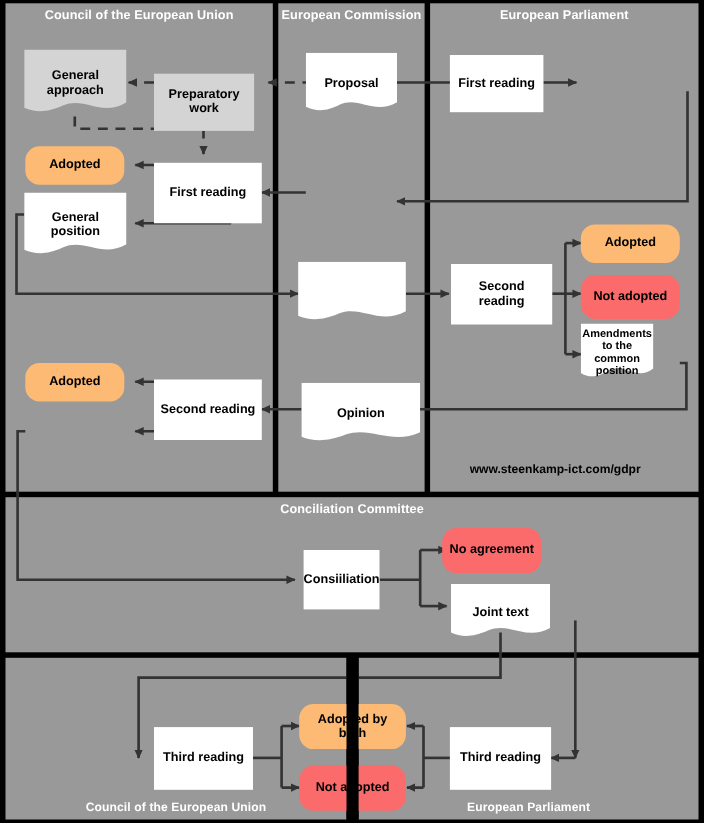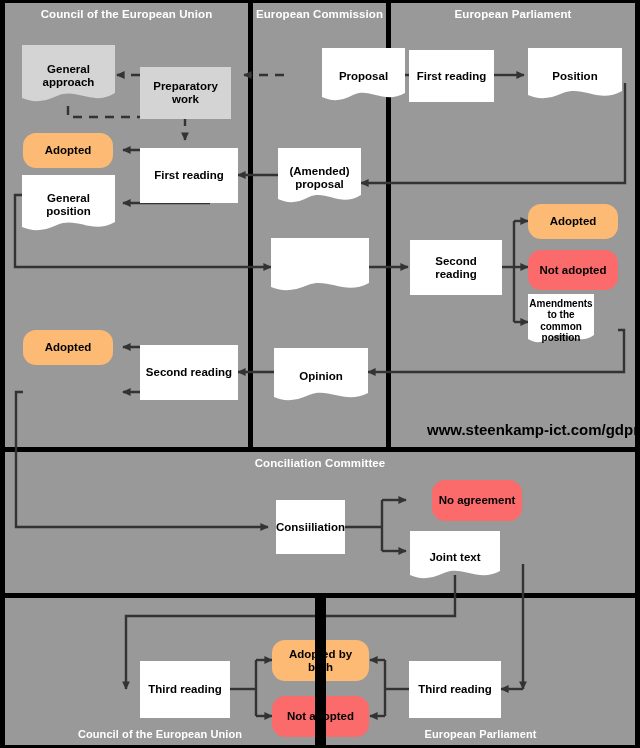--- a/index.html
+++ b/index.html
@@ -29,21 +29,21 @@
   .pill.green{background:#fdba74;}
   .pill.red{background:#fb6b6b;}
   .pill.white{background:#ffffff;}
   
   .doc{background:transparent;}
   .doc .docbg{position:absolute;left:0;top:0;width:100%;height:100%;z-index:1;}
   .doc span{z-index:3;}
 
   svg.wires{position:absolute;left:0;top:0;width:640px;height:748px;z-index:4;overflow:visible;}
   .wm{
-    position:absolute;font-size:15px;font-weight:bold;color:#000;
+    position:absolute;font-size:11px;font-weight:bold;color:#000;
     white-space:nowrap;z-index:7;
   }
 </style>
 </head>
 <body>
 
 <div id="root">
 
   <div class="panel" style="left:5px;top:3px;width:243px;height:444px;"></div>
   <div class="panel" style="left:253px;top:3px;width:133px;height:444px;"></div>
@@ -160,57 +160,45 @@
 
   <div class="node pill green" style="left:23px;top:330px;width:90px;height:35px;">
     <span>Adopted</span>
   </div>
 
 
   <div class="node rect" style="left:140px;top:345px;width:98px;height:55px;">
     <span>Second reading</span>
   </div>
 
-  <div class="node doc" style="left:278px;top:48px;width:83px;height:57px;margin-left:44px;">
+  <div class="node doc" style="left:278px;top:48px;width:83px;height:57px;">
     <svg class="docbg" viewBox="0 0 83 57" preserveAspectRatio="none">
       <path d="M0,0 H83 V45 C62,57 48,39 31,47 C18,54 9,53 0,49 Z" fill="#ffffff"></path>
     </svg>
     <span>Proposal</span>
   </div>
 
-  <div class="node doc" style="left:278px;top:148px;width:83px;height:60px;">
-    <svg class="docbg" viewBox="0 0 83 60" preserveAspectRatio="none">
-      <path d="M0,0 H83 V47 C62,60 48,41 31,49 C18,56 9,55 0,51 Z" fill="#ffffff"></path>
-    </svg>
-    <span>(Amended) proposal</span>
-  </div>
 
   <div class="node doc" style="left:271px;top:238px;width:98px;height:58px;font-size:10px;line-height:12px;">
     <svg class="docbg" viewBox="0 0 98 58" preserveAspectRatio="none">
       <path d="M0,0 H98 V45 C74,58 57,39 37,47 C21,54 10,53 0,49 Z" fill="#ffffff"></path>
     </svg>
   </div>
 
-  <div class="node doc" style="left:274px;top:348px;width:94px;height:57px;align-items:center;">
+  <div class="node doc" style="left:274px;top:348px;width:108px;height:57px;align-items:center;">
     <svg class="docbg" viewBox="0 0 94 57" preserveAspectRatio="none">
       <path d="M0,0 H94 V45 C71,57 55,39 35,47 C20,54 9,53 0,49 Z" fill="#ffffff"></path>
     </svg>
     <span>Opinion</span>
   </div>
 
   <div class="node rect" style="left:409px;top:50px;width:85px;height:52px;">
     <span>First reading</span>
   </div>
 
-  <div class="node doc" style="left:528px;top:48px;width:94px;height:57px;">
-    <svg class="docbg" viewBox="0 0 94 57" preserveAspectRatio="none">
-      <path d="M0,0 H94 V43 C71,56 55,37 35,45 C20,52 9,51 0,47 Z" fill="#ffffff"></path>
-    </svg>
-    <span>Position</span>
-  </div>
 
   <div class="node rect" style="left:410px;top:240px;width:92px;height:55px;">
     <span>Second reading</span>
   </div>
 
   <div class="node pill green" style="left:528px;top:204px;width:90px;height:35px;">
     <span>Adopted</span>
   </div>
 
   <div class="node pill red" style="left:528px;top:250px;width:90px;height:40px;">
@@ -221,21 +209,21 @@
     <svg class="docbg" viewBox="0 0 90 53" preserveAspectRatio="none">
       <path d="M0,0 H90 V41 C68,53 53,35 34,43 C19,50 9,49 0,45 Z" fill="#ffffff"></path>
     </svg>
     <span>Amendments to the common position</span>
   </div>
 
   <div class="node rect" style="left:276px;top:500px;width:69px;height:54px;text-align:center;">
     <span>Consiiliation</span>
   </div>
 
-  <div class="node pill red" style="left:432px;top:480px;width:90px;height:41px;">
+  <div class="node pill red" style="left:402px;top:480px;width:90px;height:41px;">
     <span>No agreement</span>
   </div>
 
   <div class="node doc" style="left:410px;top:531px;width:90px;height:52px;text-align:center;">
     <svg class="docbg" viewBox="0 0 90 52" preserveAspectRatio="none">
       <path d="M0,0 H90 V40 C68,52 53,34 34,42 C19,49 9,48 0,44 Z" fill="#ffffff"></path>
     </svg>
     <span>Joint text</span>
   </div>
 

